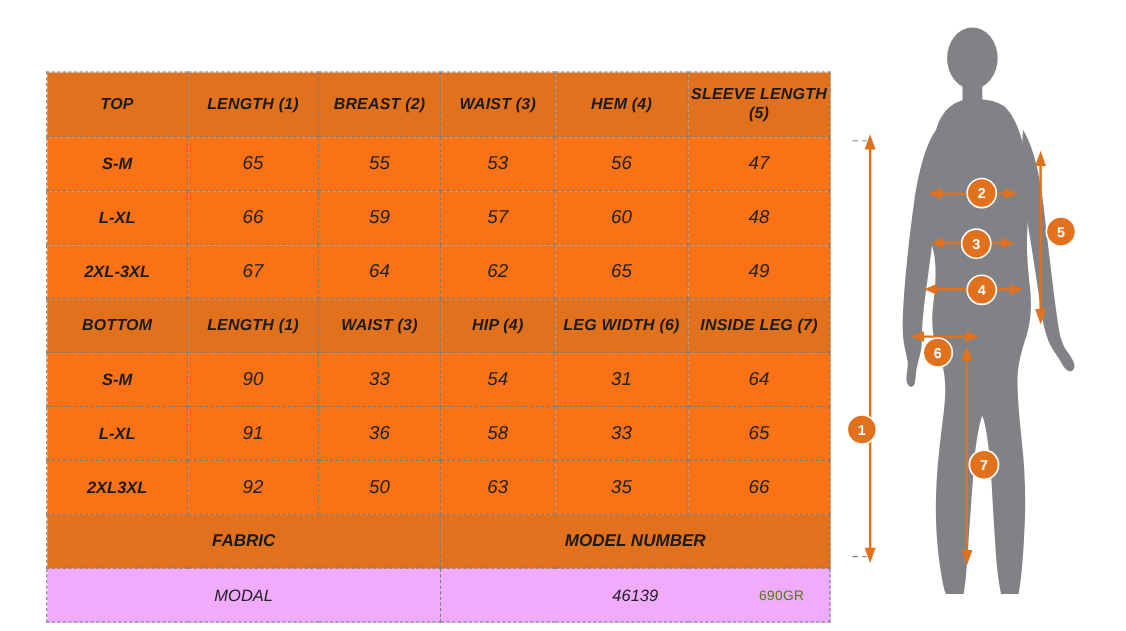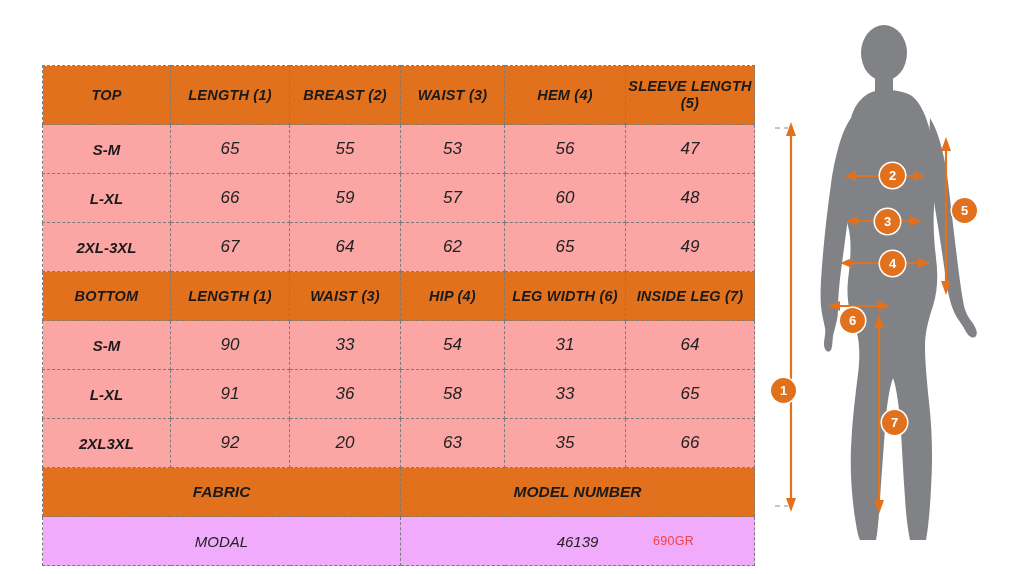--- a/index.html
+++ b/index.html
@@ -41,21 +41,21 @@
   .hdr td {
     background: #e2711d;
     color: #1a1a1a;
     font-weight: bold;
     font-size: 14.5px;
     letter-spacing: .2px;
     height: 56px;
     line-height: 1.15;
   }
   .datarow td {
-    background: #fca5a5;
+    background: #f97316;
   }
   .datarow td.rowlabel {
     font-weight: bold;
     font-size: 15px;
     color: #1a1a1a;
   }
   .footer-hdr td {
     background: #e2711d;
     color: #1a1a1a;
     font-weight: bold;
@@ -64,24 +64,24 @@
     text-align: center;
   }
   .footer-val td {
     background: #f0abfc;
     font-size: 15px;
     height: 46px;
   }
 
   .code-label {
     position: absolute;
-    left: 653px;
+    left: 690px;
     top: 534px;
     font-size: 12.5px;
-    color: #ef4444;
+    color: #4d7c0f;
     letter-spacing: .3px;
   }
 
   
   .figure-wrap {
     position: absolute;
     left: 772px;
     top: 18px;
     width: 250px;
     height: 545px;
@@ -185,21 +185,21 @@
         <td class="rowlabel">L-XL</td>
         <td>91</td>
         <td>36</td>
         <td>58</td>
         <td>33</td>
         <td>65</td>
       </tr>
       <tr class="datarow">
         <td class="rowlabel">2XL3XL</td>
         <td>92</td>
-        <td>20</td>
+        <td>50</td>
         <td>63</td>
         <td>35</td>
         <td>66</td>
       </tr>
 
       <tr class="footer-hdr">
         <td colspan="3">FABRIC</td>
         <td colspan="3">MODEL NUMBER</td>
       </tr>
       <tr class="footer-val">

